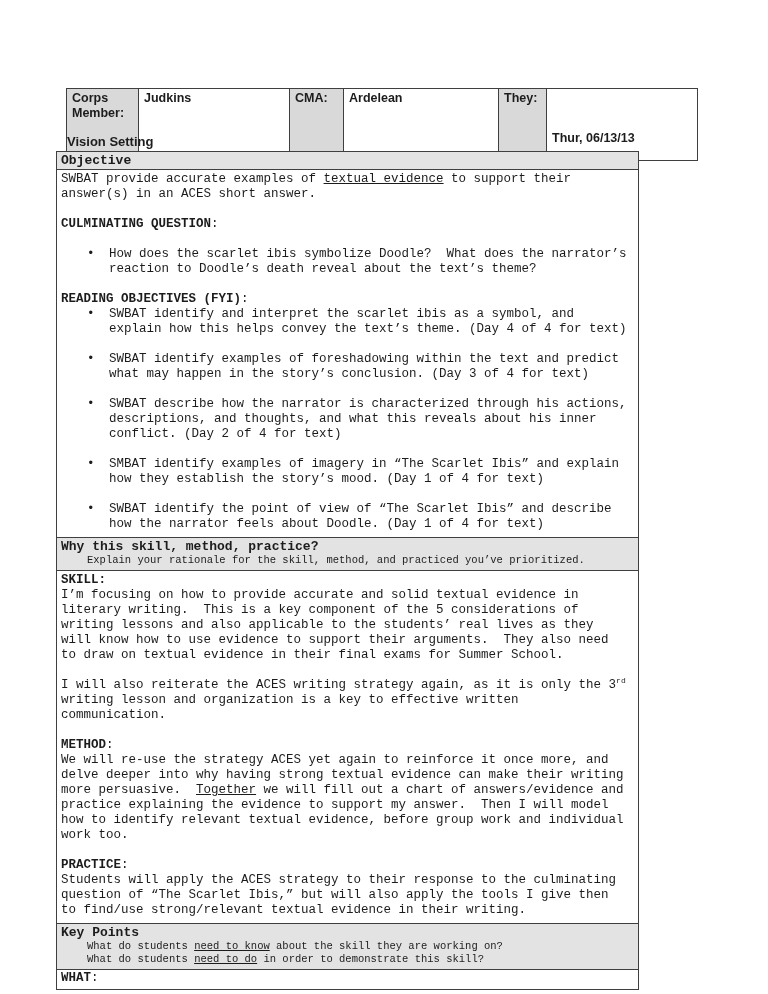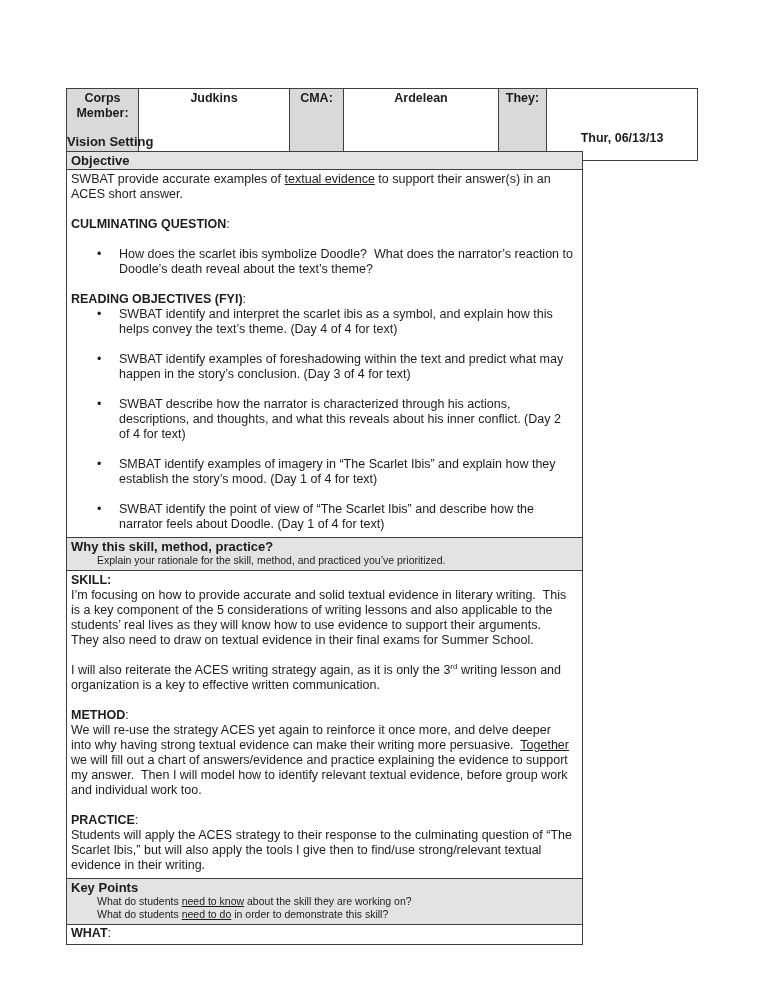--- a/index.html
+++ b/index.html
@@ -9,35 +9,35 @@
     color:#1c1c1c;
   }
   .page{position:relative;width:768px;height:994px;background:#ffffff;overflow:hidden;}
 
   
   .header-table{
     position:absolute;left:66px;top:88px;width:632px;
     display:flex;border:1px solid #3f3f3f;box-sizing:border-box;
     font-size:12.5px;line-height:15px;font-weight:bold;
   }
-  .h-cell{box-sizing:border-box;padding:2px 5px 1px;min-height:31px;border-right:1px solid #3f3f3f;text-align:center;}
+  .h-cell{box-sizing:border-box;padding:2px 5px 1px;min-height:31px;border-right:1px solid #3f3f3f;}
   .h-cell:last-child{border-right:none;}
   .h-label{background:#d9d9d9;}
   .w-corps{width:72px;}  .w-judkins{width:151px;}
   .w-cma{width:54px;}    .w-ardelean{width:155px;}
   .w-date{width:48px;}   .w-dateval{flex:1;margin-top:40px;}
 
   
   .vision{position:absolute;left:67px;top:134px;font-size:13px;font-weight:bold;line-height:15px;}
 
   
   .main-table{
-    position:absolute;left:66px;top:151px;width:517px;
+    position:absolute;left:56px;top:151px;width:583px;
     border:1px solid #3f3f3f;box-sizing:border-box;
-    font-size:12.5px;line-height:15px;
+    font-size:12.5px;line-height:15px;font-family:Liberation Mono, monospace;
   }
   .sec-head{
     background:#e3e3e3;border-bottom:1px solid #3f3f3f;
     padding:1px 4px 1px;box-sizing:border-box;
   }
   .sec-title{font-weight:bold;font-size:13px;line-height:15px;display:block;}
   .sec-sub{padding:0 0 2px 26px;font-size:10.5px;line-height:13px;}
   .sec-sub .para{line-height:13px;}
   .cell{padding:2px 8px 5px 4px;border-bottom:1px solid #3f3f3f;box-sizing:border-box;}
   .what-row{padding:1px 4px 3px;box-sizing:border-box;}

